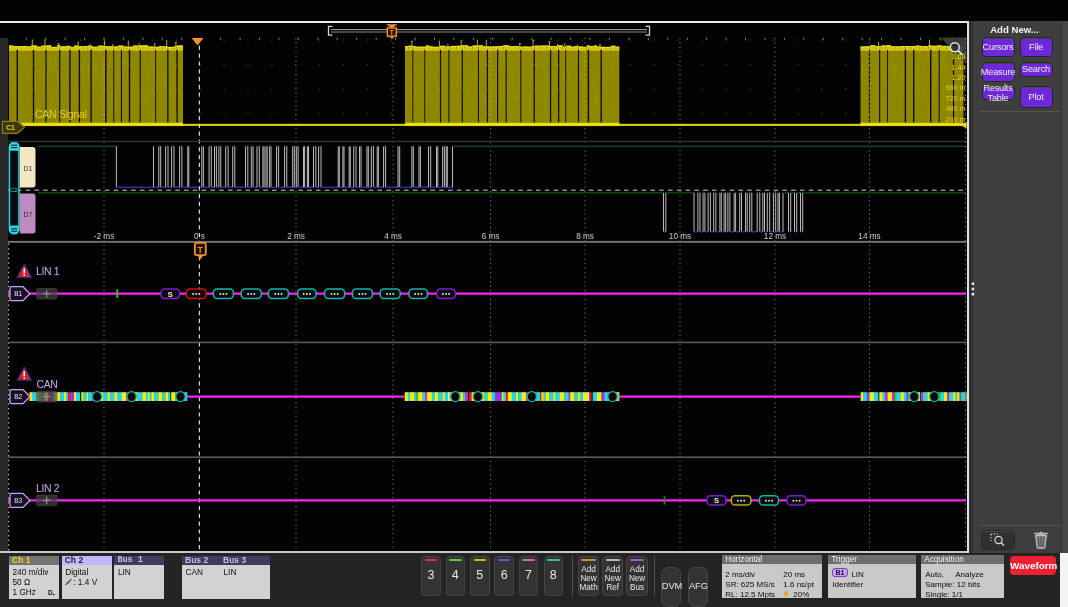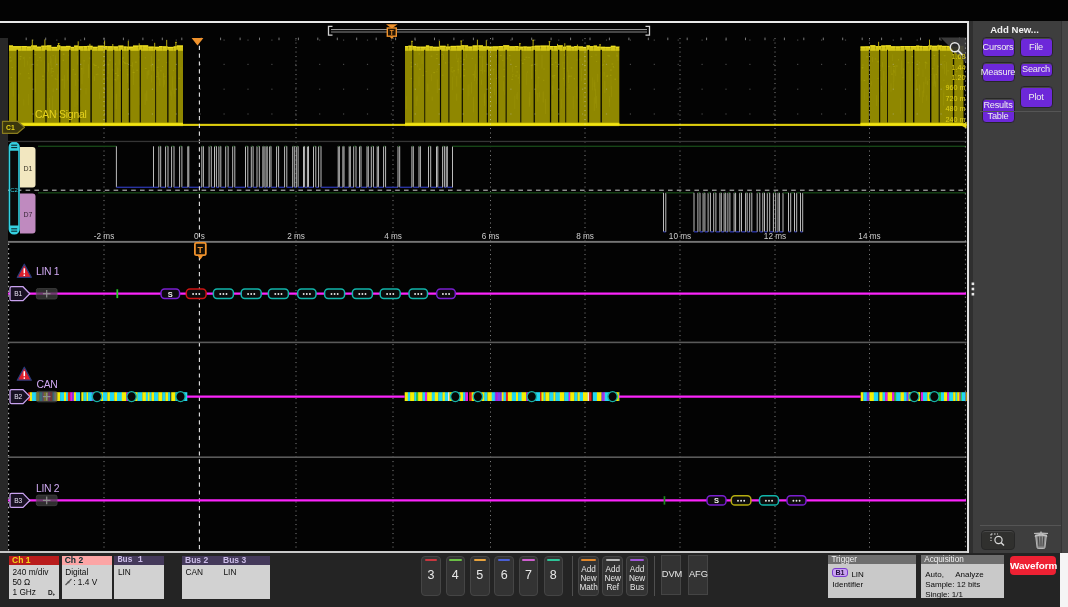--- a/index.html
+++ b/index.html
@@ -21,21 +21,21 @@
 .sep { position:absolute; left:11px; width:81px; height:1px; background:#555; }
 #bottombar { left:0; top:553px; width:1060px; height:54px; background:#242424; }
 #whitecorner { left:1059.5px; top:553px; width:8.5px; height:54px; background:#f5f5f5; }
 .badge { position:absolute; top:2.6px; width:50px; height:43px; }
 .badge .hd { height:9px; font-size:8.5px; font-weight:bold; line-height:9.5px; padding-left:3px; }
 .badge .bd { height:34px; background:#d2d2d2; color:#0d0d0d; font-size:8.3px; line-height:10.3px; padding:2px 0 0 3.5px; position:relative; }
 .nbtn { position:absolute; top:3px; width:19.5px; height:39.5px; background:#333333; border:1px solid #454545; border-radius:4px; color:#e8e8e8; font-size:12.5px; text-align:center; line-height:37px; }
 .nbtn .strip { position:absolute; left:2.5px; top:1.8px; width:12.5px; height:2.2px; border-radius:1px; }
 .abtn { position:absolute; top:3px; width:21.4px; height:39.5px; background:#333333; border:1px solid #454545; border-radius:4px; color:#e8e8e8; font-size:8.2px; text-align:center; line-height:9.2px; padding-top:8px; }
 .abtn .strip { position:absolute; left:2.5px; top:1.8px; width:14.5px; height:2.2px; border-radius:1px; }
-.fbtn { position:absolute; top:2px; width:20px; height:39.5px; background:#333333; border:1px solid #454545; border-radius:0; color:#e8e8e8; font-size:9.3px; text-align:center; line-height:37px; }
+.fbtn { position:absolute; top:14px; width:20px; height:39.5px; background:#333333; border:1px solid #454545; border-radius:7px; color:#e8e8e8; font-size:9.3px; text-align:center; line-height:37px; }
 .vsep { position:absolute; top:3px; width:1px; height:40px; background:#4f4f4f; }
 .panel { position:absolute; top:1.6px; }
 .panel .ph { background:#6e6e6e; color:#f2f2f2; font-size:8.2px; height:9.8px; line-height:10px; padding-left:3px; }
 .panel .pb { background:#c9c9c9; color:#0a0a0a; font-size:8px; position:relative; height:33.7px; }
 .panel .pb span { position:absolute; white-space:nowrap; }
 #stopped { position:absolute; left:1010px; top:2.5px; width:46px; height:19.5px; background:#ee2133; border-radius:4px; color:#fff; font-size:9.9px; font-weight:bold; text-align:center; line-height:19.5px; }
 </style>
 </head>
 <body>
 <div id="app">
@@ -45,50 +45,50 @@
 
   <div class="abs" id="sidebar">
     <div class="darkedge"></div>
     <div class="scrolline"></div>
     <div class="scrollstrip"></div>
     <h3>Add New...</h3>
     <div class="sbtn" style="left:13px; top:16px;  height:20px;">Cursors</div>
     <div class="sbtn" style="left:51px; top:16px;  height:20px;">File</div>
     <div class="sbtn" style="left:13px; top:41px;  height:19.5px;">Measure</div>
     <div class="sbtn" style="left:51px; top:41px;  height:15px;">Search</div>
-    <div class="sbtn" style="left:13px; top:65px;  height:25px;margin-top:12px;">Results<br>Table</div>
+    <div class="sbtn" style="left:13px; top:65px;  height:14px;">Results<br>Table</div>
     <div class="sbtn" style="left:51px; top:65px;  height:21.5px;">Plot</div>
     <div class="sep" style="top:90px"></div>
     <div class="sep" style="top:504px"></div>
     <div class="sbtn" style="left:12.5px; top:509px; height:19.5px; width:34px; background:#30302e;">
       <svg width="22" height="15" viewBox="0 0 22 15">
         <path d="M4 2 h7 M4 2 v7" stroke="#d8d8d8" stroke-width="1.1" stroke-dasharray="1.6,1.4" fill="none"></path>
         <circle cx="11.5" cy="8" r="3.6" fill="none" stroke="#d8d8d8" stroke-width="1.2"></circle>
         <line x1="14" y1="10.5" x2="17" y2="13.5" stroke="#d8d8d8" stroke-width="1.5"></line>
       </svg>
     </div>
     <svg style="position:absolute; left:63px; top:509px;" width="18" height="19" viewBox="0 0 18 19">
       <path d="M3.5 5 L5 17.5 a1.2 1.2 0 0 0 1.2 1 h5.6 a1.2 1.2 0 0 0 1.2 -1 L14.5 5 z" fill="#8f8f8f" stroke="#c9c9c9" stroke-width="0.8"></path>
       <path d="M6.2 6.5 L7 16.5 M9 6.5 L9 16.5 M11.8 6.5 L11 16.5" stroke="#4a4a4a" stroke-width="1.2"></path>
       <path d="M2 3.4 L8 4.4 L2.8 6.2 L9 5 L15.2 6.2 L10 4.4 L16 3.4 L9.6 2.9 L9 1.6 L8.4 2.9 z" fill="#b4b4b4" stroke="#c9c9c9" stroke-width="0.7"></path>
     </svg>
   </div>
 
   <div class="abs" id="bottombar">
     <div class="badge" style="left:9px">
-      <div class="hd" style="background:#b91c1c;color:#f0d818;">Ch 1</div>
+      <div class="hd" style="background:#737373;color:#f0d818;">Ch 1</div>
       <div class="bd">240 m/div<br>50 Ω<br>1 GHz
         <svg style="position:absolute;right:3px;bottom:3px" width="8" height="8" viewBox="0 0 8 8">
             <text x="0" y="6.5" font-size="6.5" font-weight="bold" fill="#111" font-family="Liberation Sans">D</text>
             <text x="4.5" y="8" font-size="4.5" font-weight="bold" fill="#111" font-family="Liberation Sans">+</text>
           </svg>
       </div>
     </div>
     <div class="badge" style="left:61.7px">
-      <div class="hd" style="background:#fca5a5;color:#04282c;">Ch 2</div>
+      <div class="hd" style="background:#c4b5fd;color:#04282c;">Ch 2</div>
       <div class="bd">Digital<br><svg width="8" height="8" viewBox="0 0 8 8" style="vertical-align:-1px">
             <line x1="0.5" y1="7" x2="6.5" y2="1" stroke="#555" stroke-width="1.2"></line>
             <rect x="2.6" y="3.4" width="1.8" height="1.8" fill="#555"></rect>
           </svg>: 1.4 V</div>
     </div>
     <div class="badge" style="left:114.4px">
       <div class="hd" style="background:#44395a;color:#cbbce8;font-family:Liberation Mono, monospace;">Bus 1</div>
       <div class="bd">LIN</div>
     </div>
     <div class="badge" style="left:182px">
@@ -106,20 +106,32 @@
     <div class="nbtn" style="left:518.7px"><div class="strip" style="background:#cf5fd0"></div>7</div>
     <div class="nbtn" style="left:543.6px"><div class="strip" style="background:#2ec498"></div>8</div>
     <div class="vsep" style="left:571.8px"></div>
     <div class="abtn" style="left:577.9px"><div class="strip" style="background:#e0872a"></div>Add<br>New<br>Math</div>
     <div class="abtn" style="left:602.1px"><div class="strip" style="background:#b8b8b8"></div>Add<br>New<br>Ref</div>
     <div class="abtn" style="left:626.4px"><div class="strip" style="background:#9f56d8"></div>Add<br>New<br>Bus</div>
     <div class="vsep" style="left:653.8px"></div>
     <div class="fbtn" style="left:660.7px">DVM</div>
     <div class="fbtn" style="left:687.9px">AFG</div>
 
+    <div class="panel" style="left:722.3px; width:99.5px;">
+      <div class="ph">Horizontal</div>
+      <div class="pb">
+        <span style="left:3px;top:5.2px">2 ms/div</span>
+          <span style="left:61px;top:5.2px">20 ms</span>
+        <span style="left:3px;top:15.4px">SR: 625 MS/s</span>
+          <span style="left:61px;top:15.4px">1.6 ns/pt</span>
+        <span style="left:3px;top:25.6px">RL: 12.5 Mpts</span>
+        <span style="left:61.5px;top:27px;width:4.5px;height:5.5px;background:#f0a030;clip-path:polygon(0 0,100% 0,100% 60%,50% 100%,0 60%)"></span>
+        <span style="left:71px;top:25.6px">20%</span>
+      </div>
+    </div>
     <div class="panel" style="left:828.4px; width:87.5px;">
       <div class="ph">Trigger</div>
       <div class="pb">
         <span style="left:4px;top:3.6px;background:#c9a2f0;border:1px solid #7a3ad0;border-radius:3px;color:#241040;font-weight:bold;font-size:7.2px;line-height:7.5px;padding:0 2px;">B1</span>
         <span style="left:23px;top:5.2px">LIN</span>
         <span style="left:4px;top:15.4px">Identifier</span>
       </div>
     </div>
     <div class="panel" style="left:921.2px; width:83px;">
       <div class="ph">Acquisition</div>

